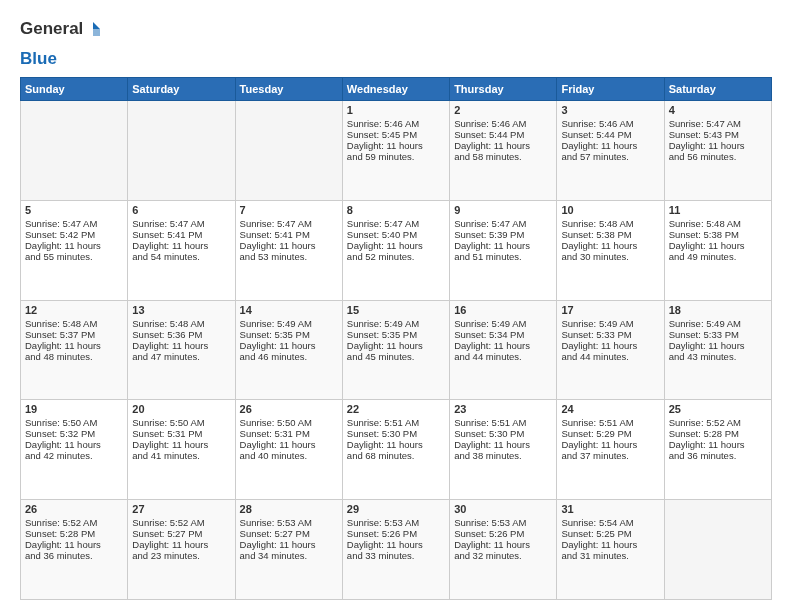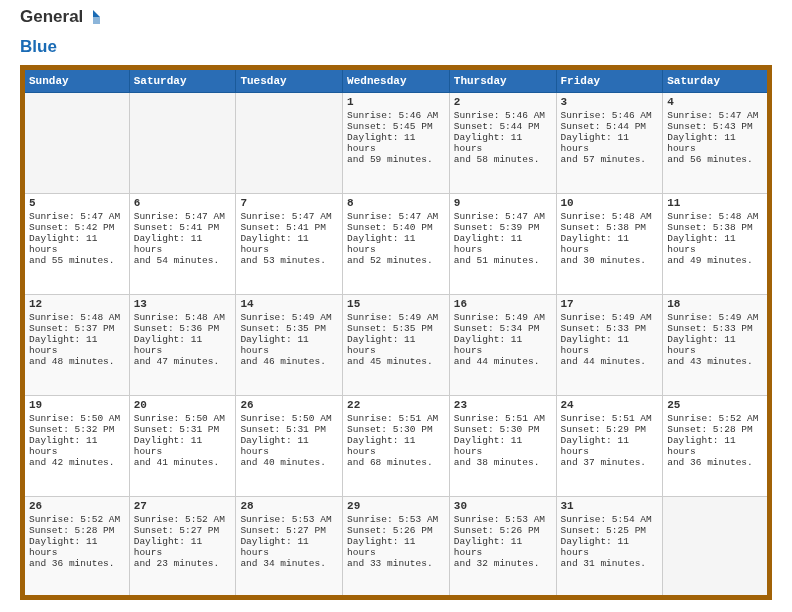--- a/index.html
+++ b/index.html
@@ -6,21 +6,21 @@
     body {
       font-family: Arial, sans-serif;
       background: #fff;
       width: 792px;
       height: 612px;
       overflow: hidden;
     }
     .page {
       width: 792px;
       height: 612px;
-      padding: 8px 20px 12px 20px;
+      padding: 20px 20px 12px 20px;
       display: flex;
       flex-direction: column;
     }
     .header {
       display: flex;
       justify-content: space-between;
       align-items: flex-start;
       margin-bottom: 8px;
     }
     .logo {
@@ -36,25 +36,24 @@
       font-weight: bold;
       color: #222;
       line-height: 1.1;
     }
     .location-title {
       font-size: 14px;
       color: #555;
     }
     .calendar {
       flex: 1;
-      border: 5px solid #a16207;
+      border: 1px solid #a16207;
       border-collapse: collapse;
       width: 100%;
       table-layout: fixed;
-      font-family: Liberation Mono, monospace;
     }
     .calendar th {
       background-color: #2a6db5;
       color: #fff;
       font-size: 11px;
       font-weight: bold;
       padding: 5px 4px;
       text-align: left;
       border: 1px solid #1a5a9a;
     }

